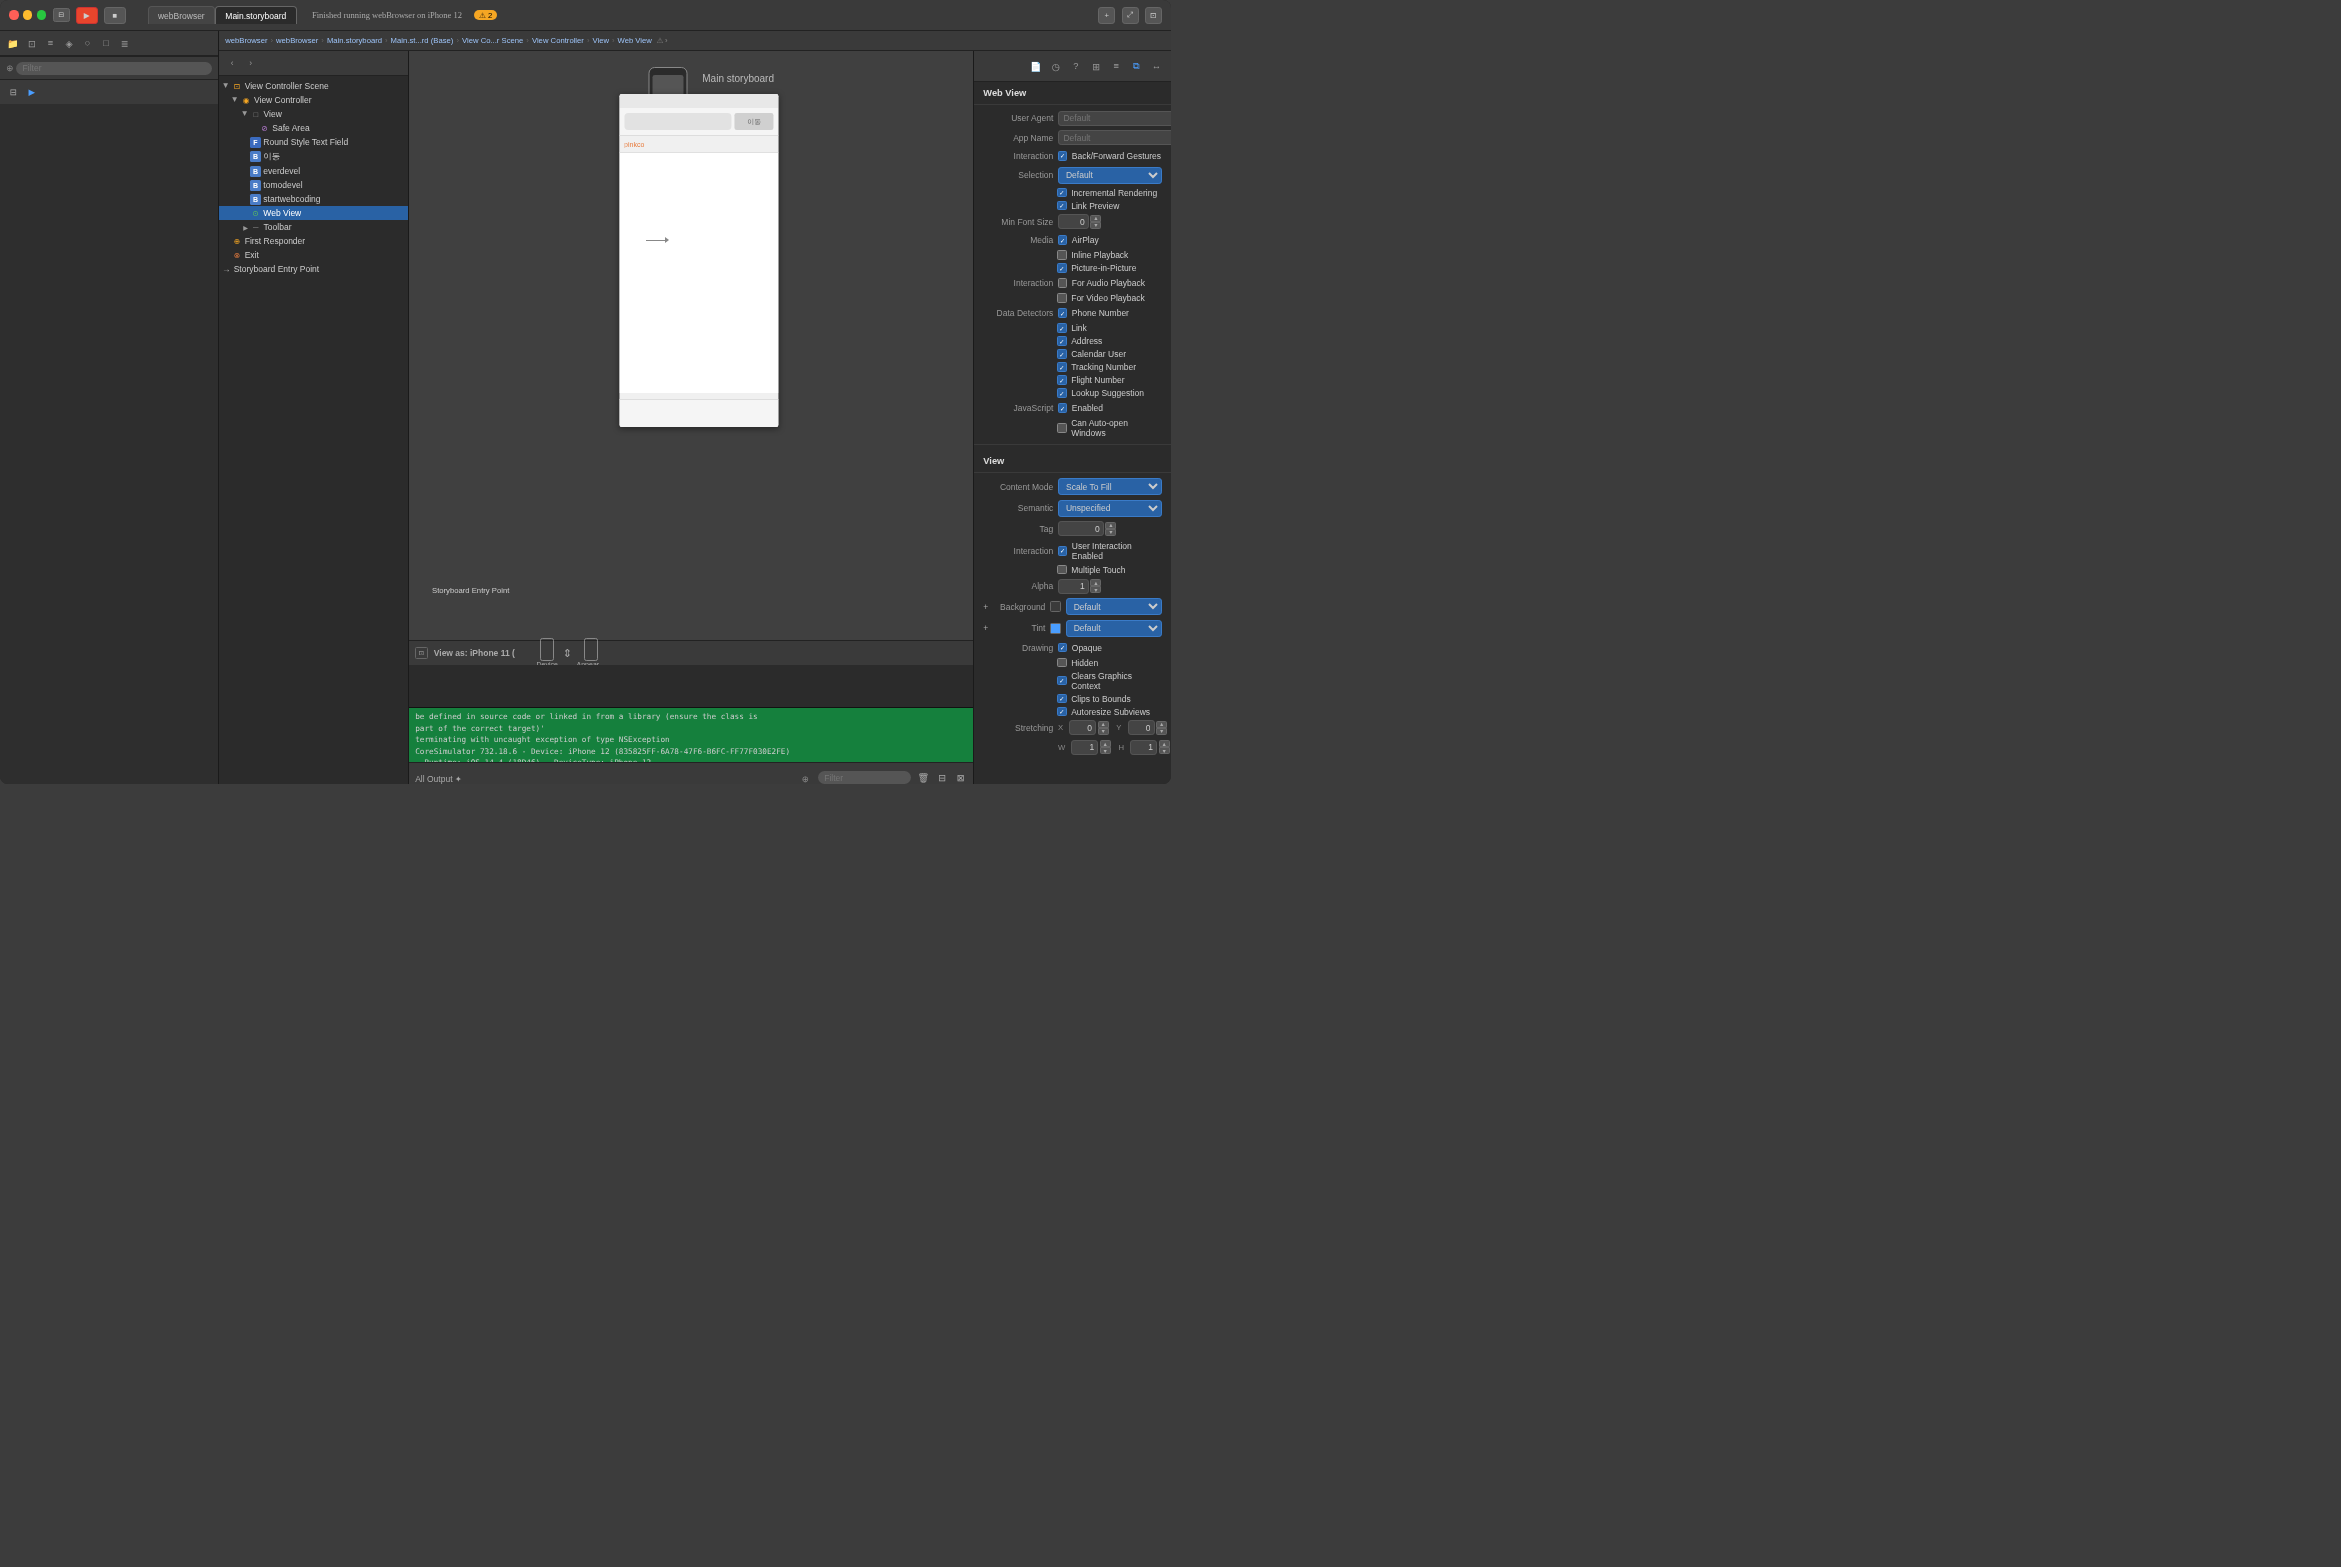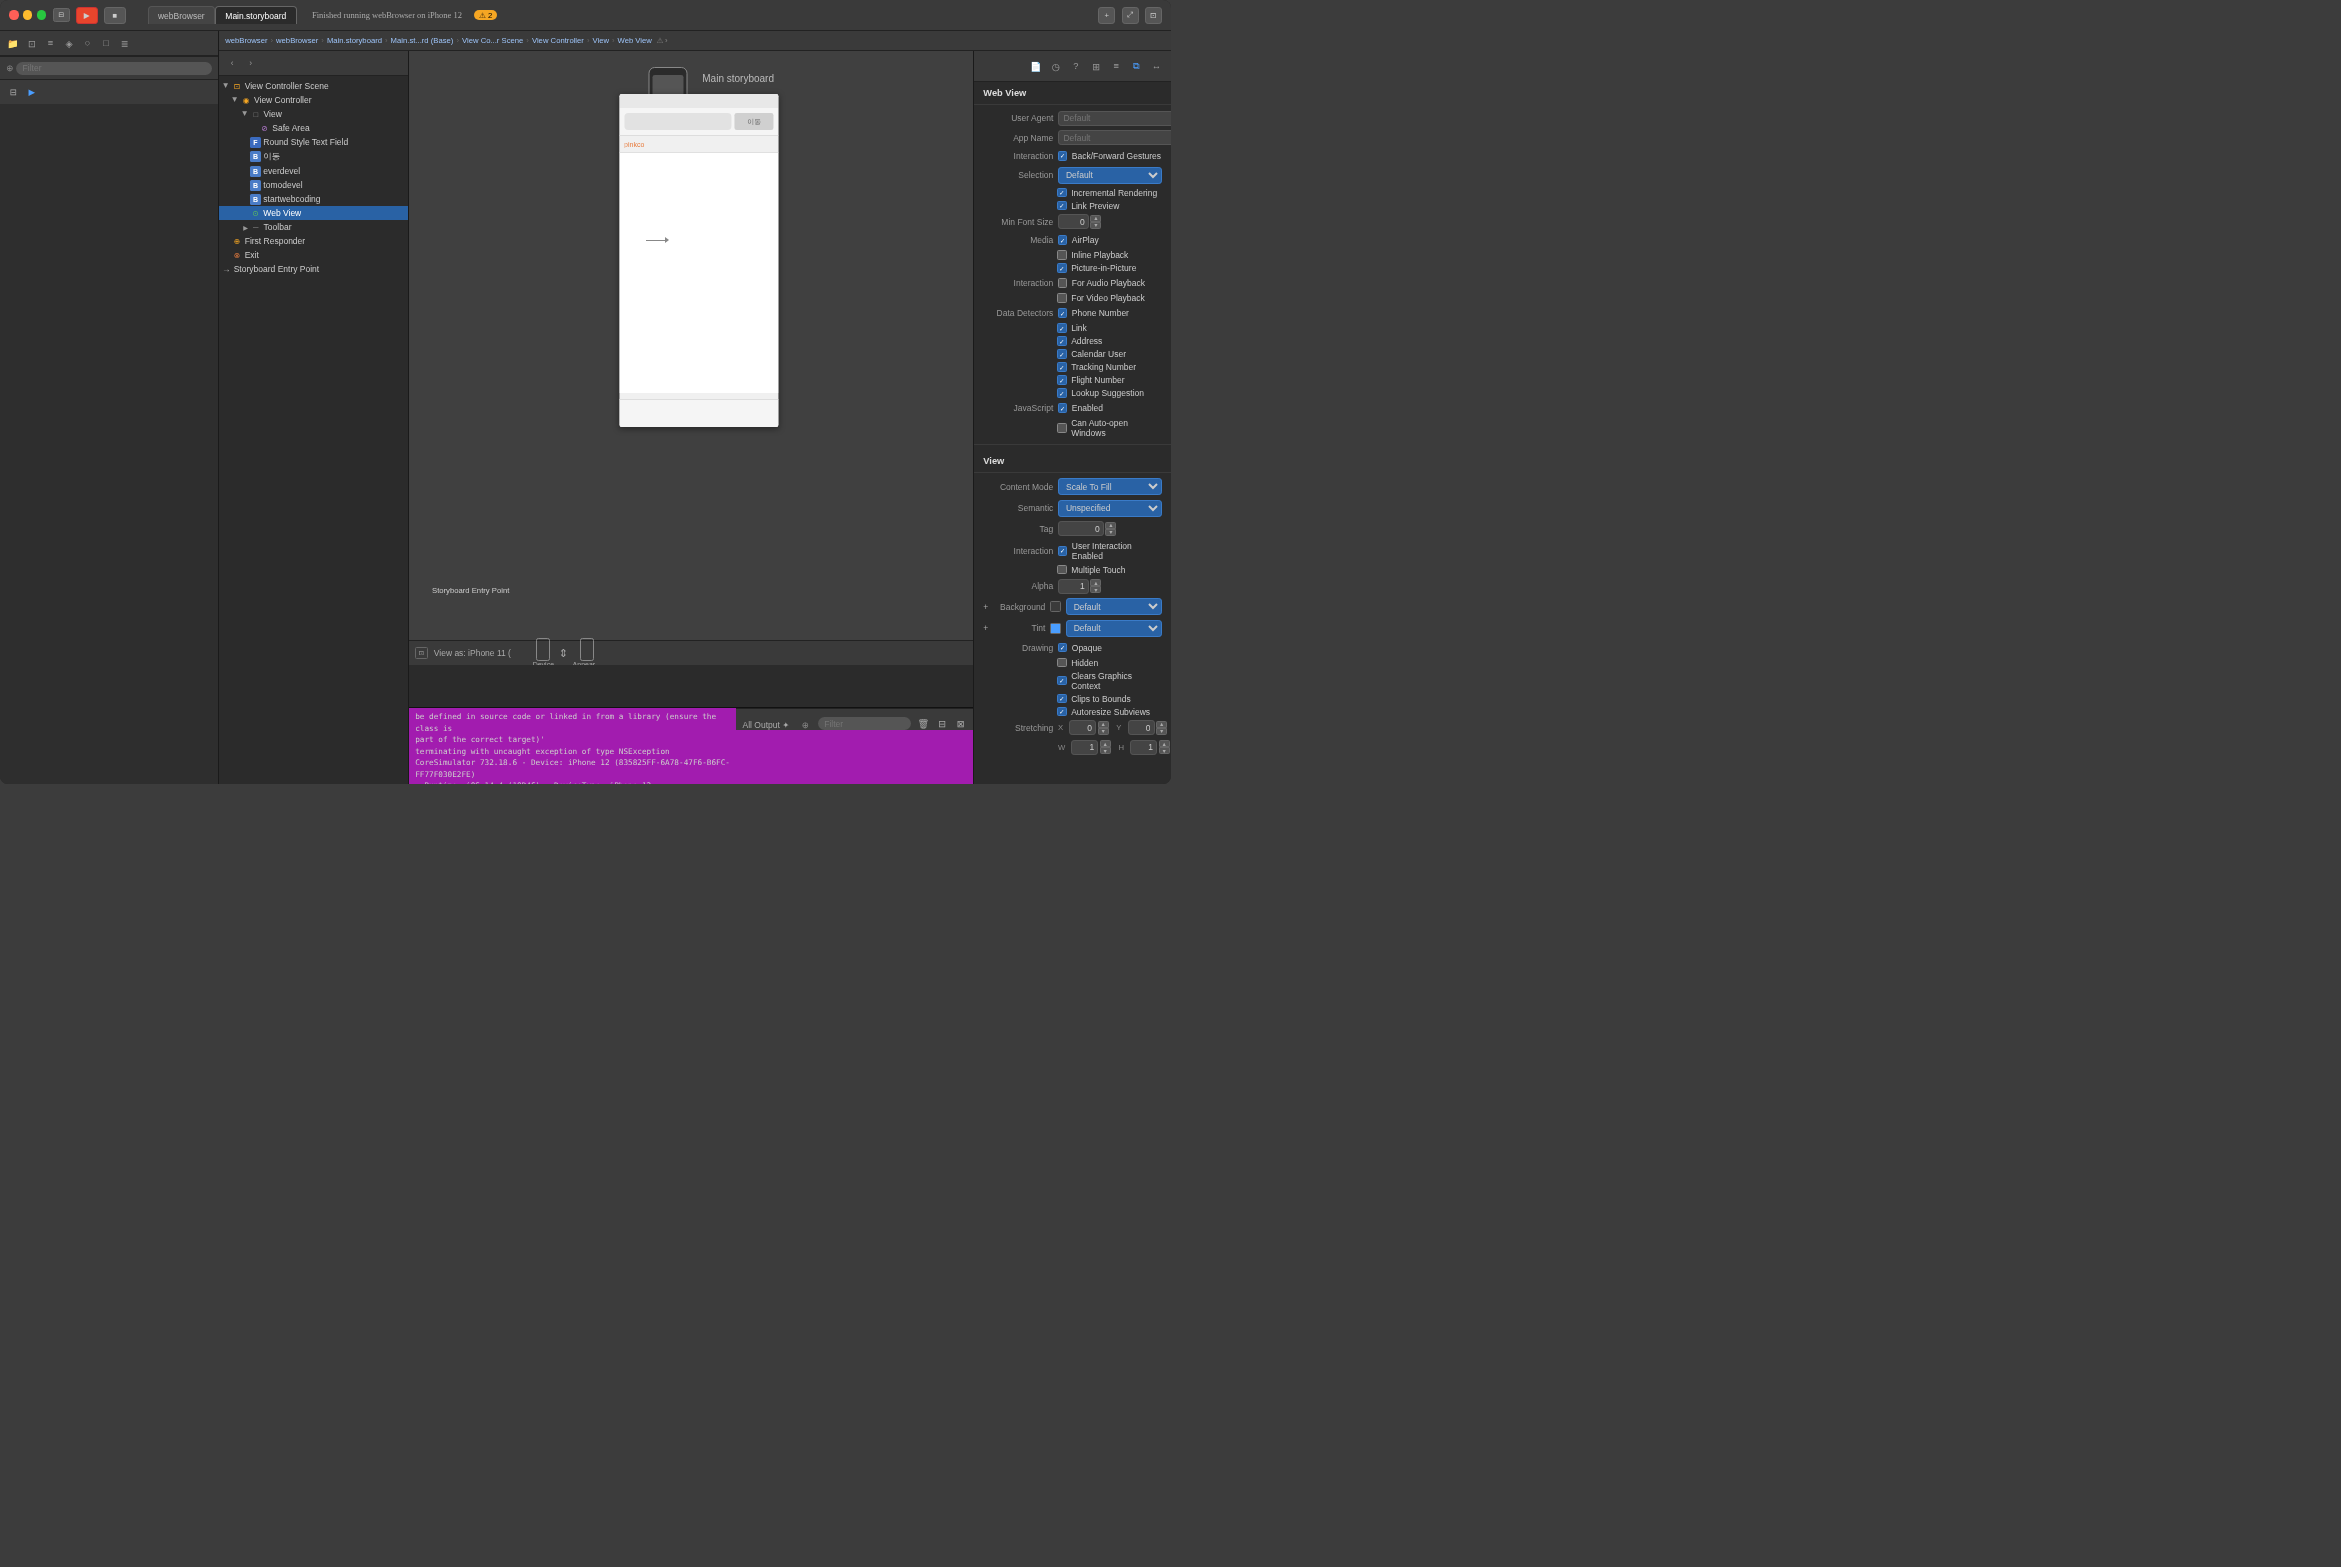--- a/index.html
+++ b/index.html
@@ -289,24 +289,24 @@
     .phone-screen {
       width: 31px;
       height: 54px;
       background: #555;
       border-radius: 2.3px;
     }
 
     
     .console-panel {
       height: 77px;
-      background: #a21caf;
+      background: #15803d;
       border-top: 0.8px solid #111;
       display: flex;
-      flex-direction: row;
+      flex-direction: column;
     }
     .console-text {
       flex: 1;
       padding: 3.1px 6.2px;
       font-family: "SF Mono", Menlo, Monaco, monospace;
       font-size: 7.7px;
       color: #ccc;
       overflow: hidden;
       line-height: 1.5;
     }
@@ -738,21 +738,21 @@
               <div style="position:absolute;bottom:70px;left:23px;font-size:7.7px;color:#ccc;">Storyboard Entry Point</div>
 
               <div style="position:absolute;bottom:6.2px;left:6.2px;width:15.5px;height:15.5px;border:0.8px solid #666;border-radius:50%;display:flex;align-items:center;justify-content:center;color:#aaa;font-size:11px;cursor:pointer;">+</div>
 
               <div style="position:absolute;bottom:6.2px;right:9.3px;font-size:8.5px;color:#aaa;">English</div>
 
             </div>
 
             <div style="position:absolute;bottom:0;left:0;right:0;height:25px;background:#3a3a3a;border-top:0.8px solid #222;display:flex;align-items:center;padding:0 6.2px;gap:6.2px;">
               <div style="width:12.4px;height:12.4px;border:0.8px solid #666;border-radius:1.5px;display:flex;align-items:center;justify-content:center;font-size:6.2px;color:#aaa;">⊡</div>
-              <span style="font-size:8.5px;color:#aaa;">View as: iPhone 11 (</span>
+              <span style="font-size:8.5px;color:#aaa;font-weight:bold;">View as: iPhone 11 (</span>
 
               <div style="display:flex;flex-direction:column;align-items:center;margin-left:15.5px;">
                 <div style="width:14px;height:23px;border:1.2px solid #888;border-radius:2.3px;cursor:pointer;"></div>
                 <span style="font-size:7px;color:#aaa;margin-top:0.8px;">Device</span>
               </div>
 
               <div style="width:6.2px;height:15.5px;display:flex;align-items:center;justify-content:center;">
                 <span style="font-size:11px;color:#aaa;">⇕</span>
               </div>
 

